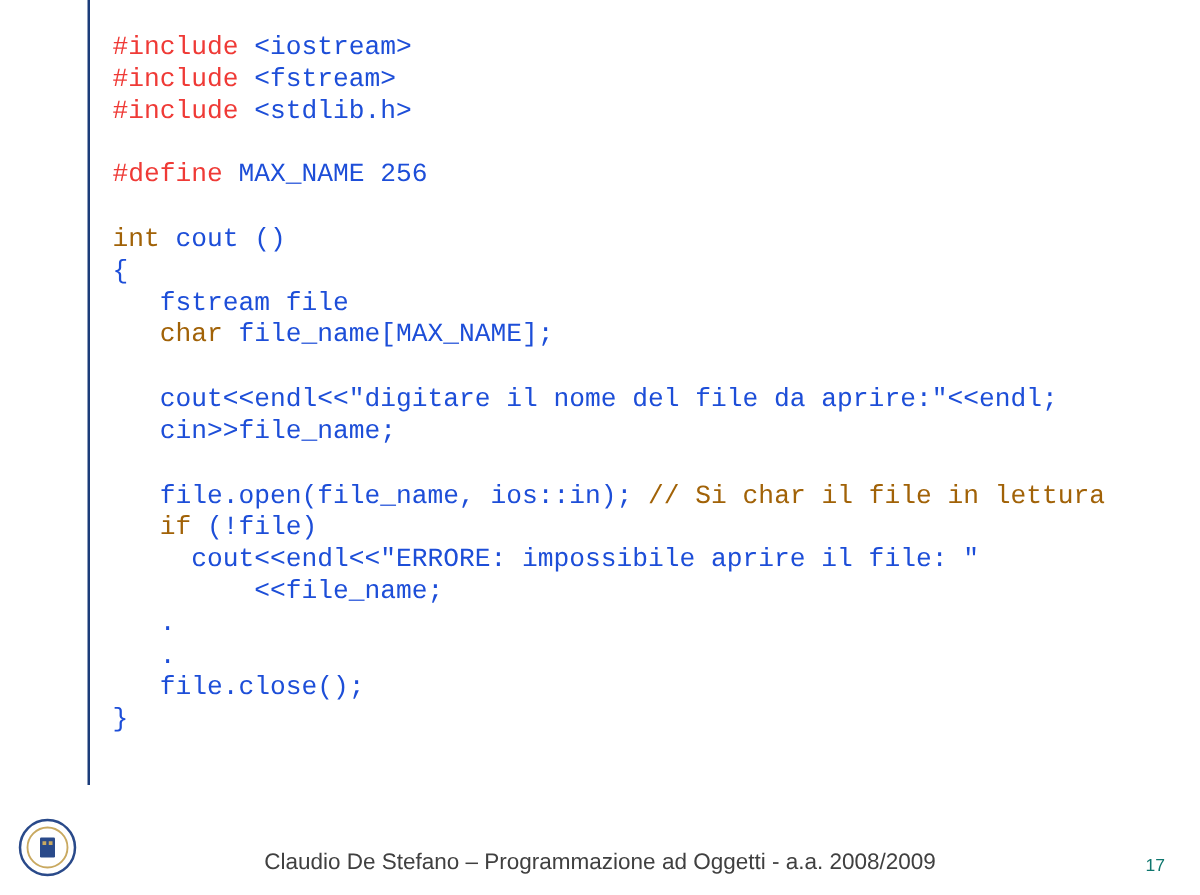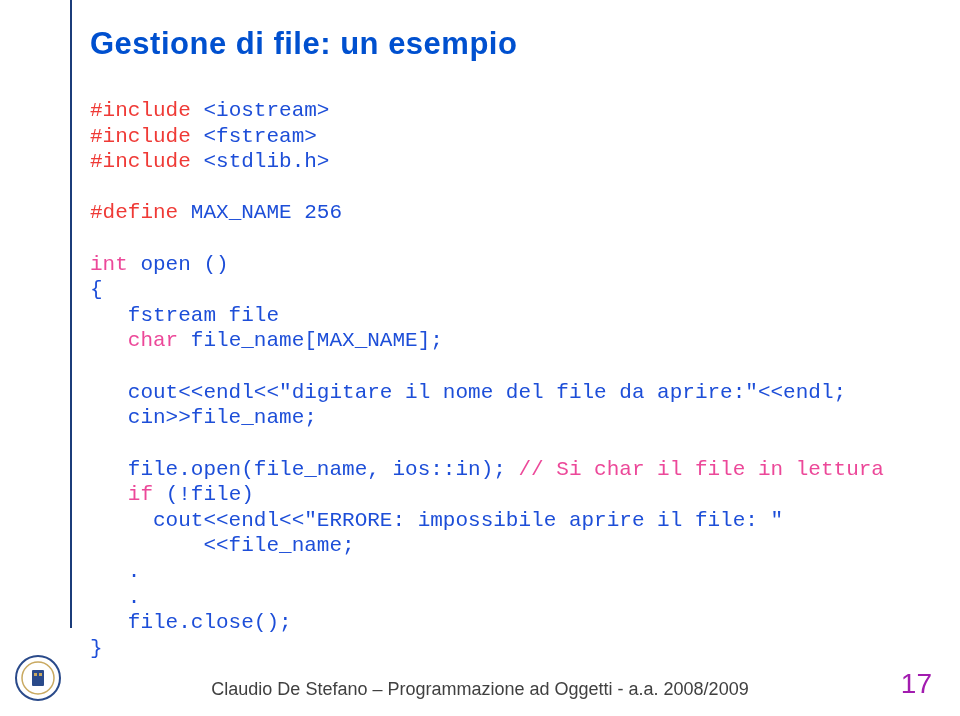--- a/index.html
+++ b/index.html
@@ -36,60 +36,59 @@
     margin-bottom: 36px;
     letter-spacing: 0.5px;
   }
   .code {
     font-family: "Courier New", Courier, monospace;
     font-size: 21px;
     line-height: 1.22;
     white-space: pre;
   }
   .red { color: #ef3a36; }
-  .blue { color: #ec4899; }
+  .blue { color: #a16207; }
   .black { color: #1d4ed8; }
   .footer {
     position: absolute;
     left: 0;
     bottom: 16px;
     width: 960px;
     text-align: center;
     font-size: 18px;
     color: #404040;
   }
   .page-num {
     position: absolute;
     right: 28px;
     bottom: 16px;
-    font-size: 28px;
-    color: #a21caf;
+    font-size: 14px;
+    color: #0f766e;
   }
   .logo {
     position: absolute;
     left: 14px;
     bottom: 14px;
     width: 48px;
     height: 48px;
   }
 </style>
 </head>
 <body>
 
 <div class="vertical-line"></div>
 
 <div class="content">
-  <div class="title">Gestione di file: un esempio</div>
   <div class="code"><span class="red">#include</span><span class="black"> &lt;iostream&gt;</span>
 <span class="red">#include</span><span class="black"> &lt;fstream&gt;</span>
 <span class="red">#include</span><span class="black"> &lt;stdlib.h&gt;</span>
 
 <span class="red">#define</span><span class="black"> MAX_NAME 256</span>
 
-<span class="blue">int</span><span class="black"> open ()</span>
+<span class="blue">int</span><span class="black"> cout ()</span>
 <span class="black">{</span>
 <span class="black">   fstream file</span>
 <span class="black">   </span><span class="blue">char</span><span class="black"> file_name[MAX_NAME];</span>
 
 <span class="black">   cout&lt;&lt;endl&lt;&lt;"digitare il nome del file da aprire:"&lt;&lt;endl;</span>
 <span class="black">   cin&gt;&gt;file_name;</span>
 
 <span class="black">   file.open(file_name, ios::in); </span><span class="blue">// Si char il file in lettura</span>
 <span class="black">   </span><span class="blue">if</span><span class="black"> (!file)</span>
 <span class="black">     cout&lt;&lt;endl&lt;&lt;"ERRORE: impossibile aprire il file: "</span>

